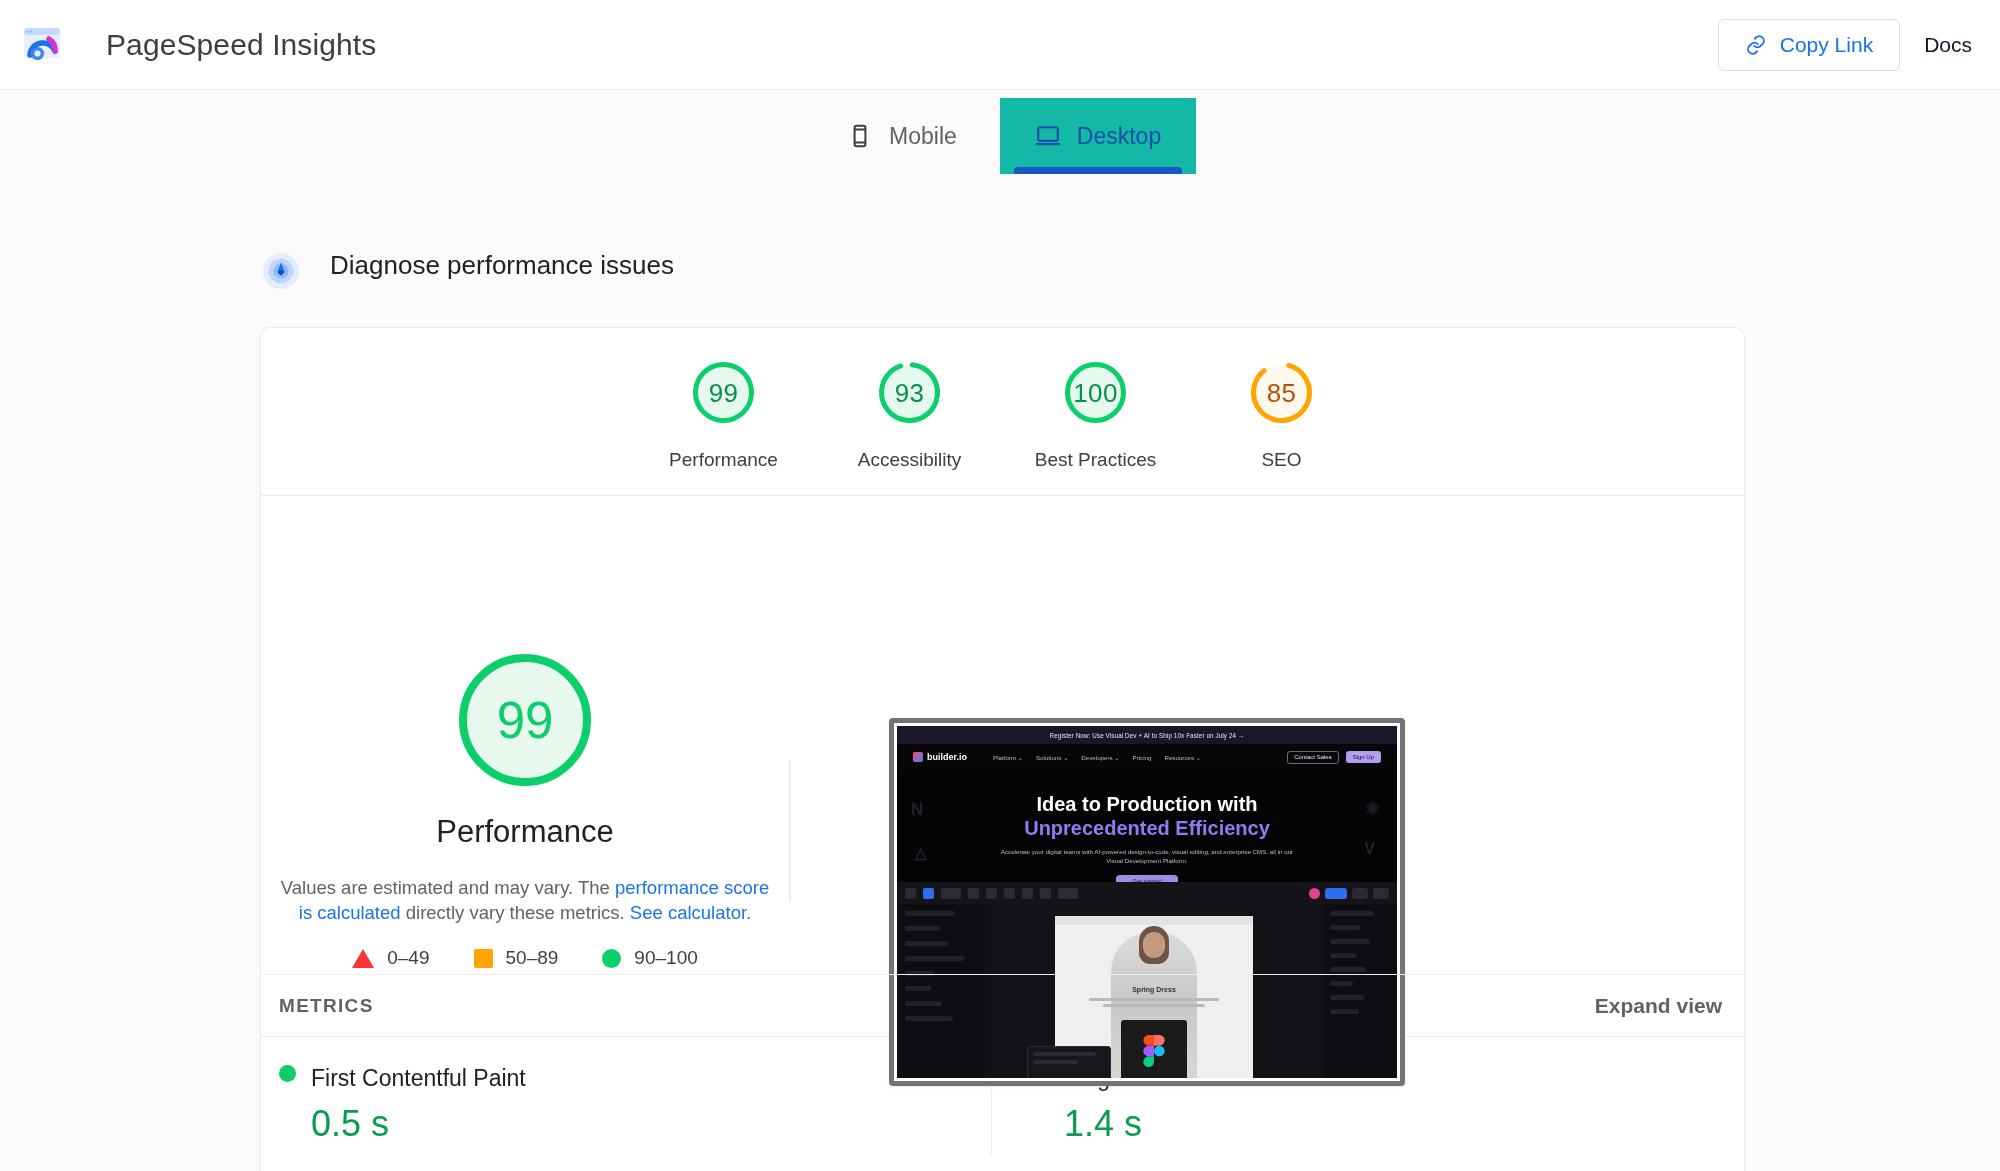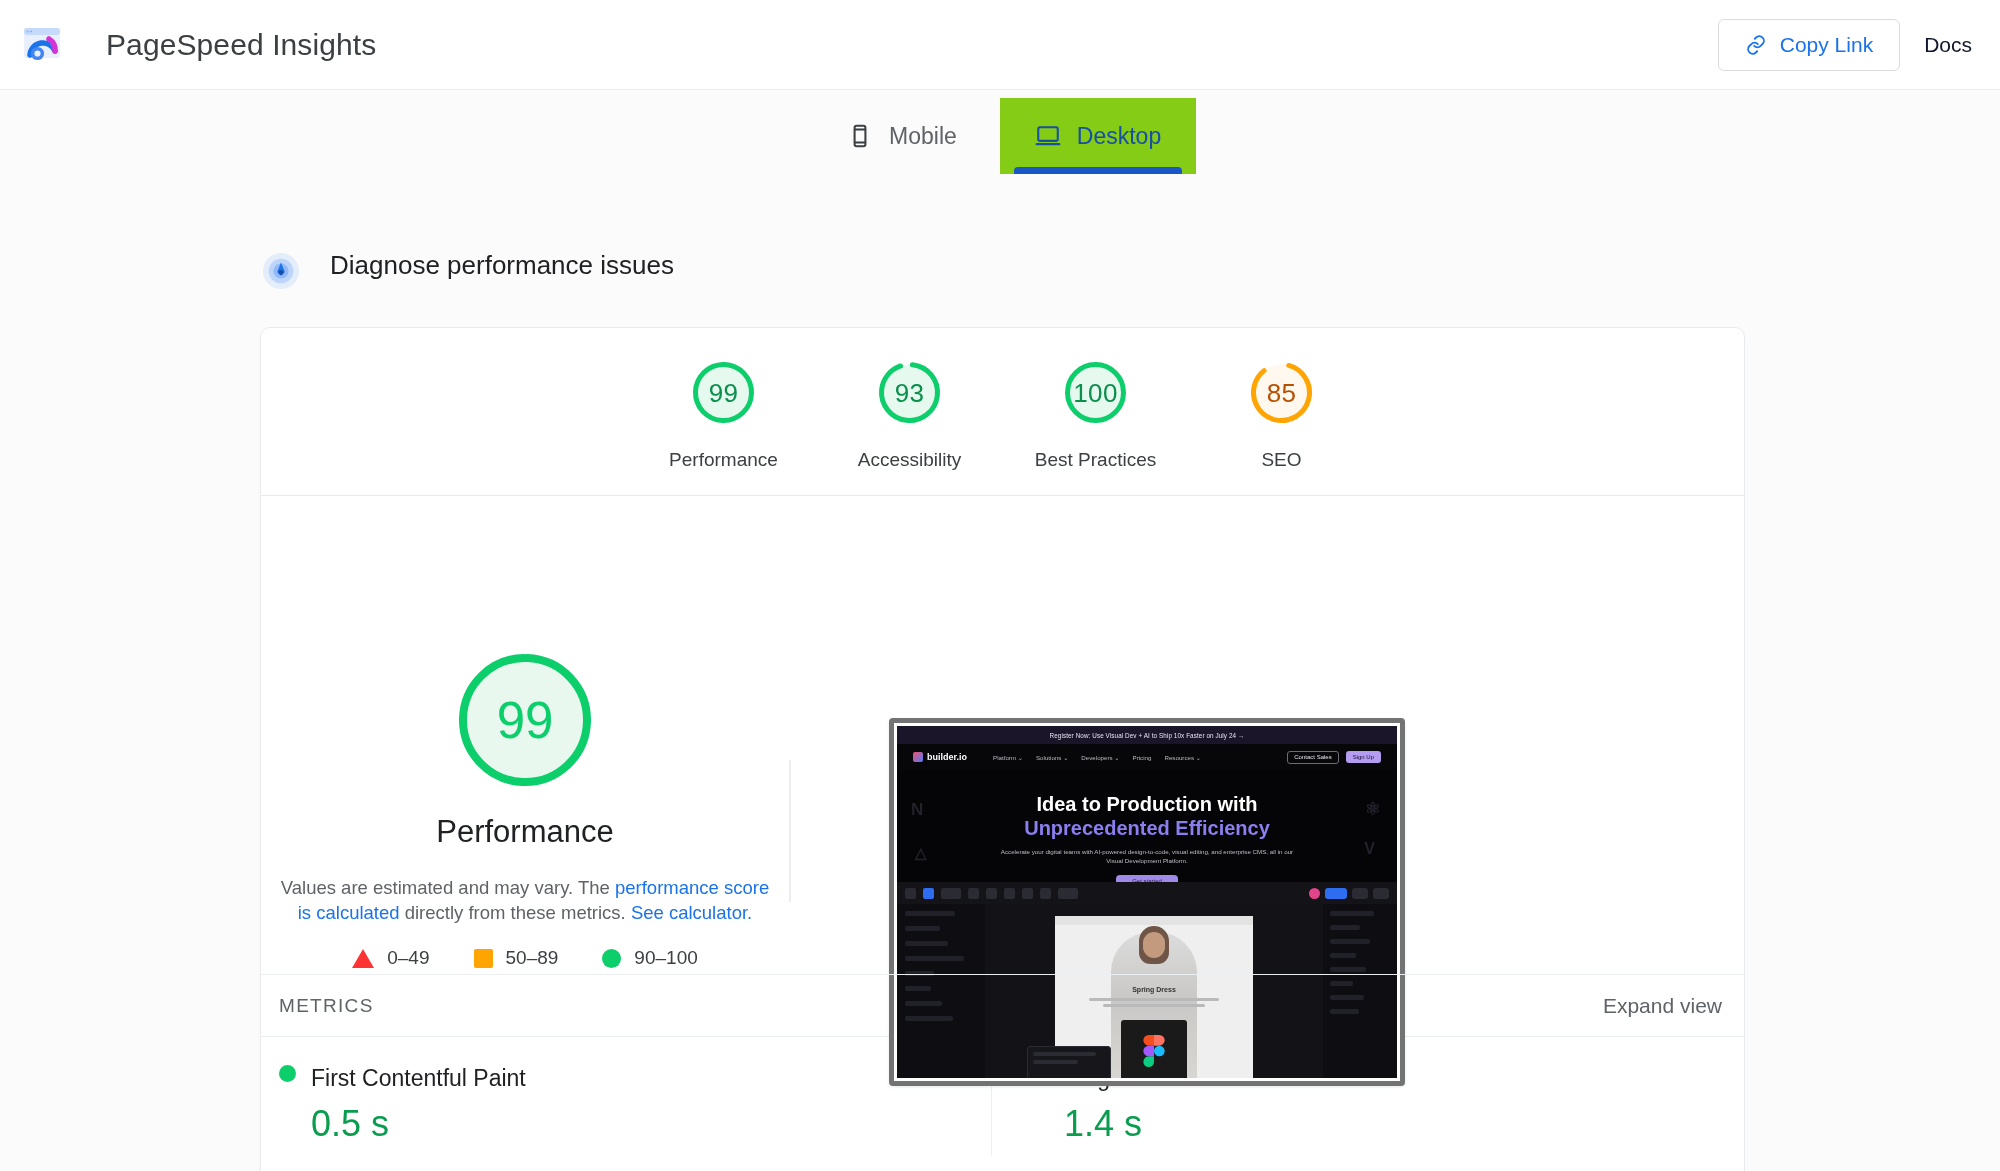--- a/index.html
+++ b/index.html
@@ -126,21 +126,21 @@
     height: 76px;
     font-size: 23px;
     color: #5f6368;
     cursor: pointer;
     background: transparent;
     border: none;
     font-family: "Liberation Sans", sans-serif;
   }
   .tab.active {
     color: #174ea6;
-    background: #84cc16;
+    background: #14b8a6;
   }
   .tab.active::after {
     content: "";
     position: absolute;
     left: 14px; right: 14px; bottom: 0;
     height: 7px;
     border-radius: 4px 4px 0 0;
     background: #1a56c4;
   }
   .tab-icon { width: 26px; height: 26px; display: block; }
@@ -495,20 +495,21 @@
     padding: 0 22px 0 18px;
     border-top: 1px solid #eceff1;
     margin: 0 0 0 0;
   }
   .metrics-head-inner {
     width: 100%;
     display: flex;
     align-items: center;
     justify-content: space-between;
     padding: 0 0 0 0;
+    font-weight: bold;
   }
   .metrics-title {
     font-size: 19px;
     letter-spacing: 1.3px;
     color: #5f6368;
   }
   .expand-view {
     font-size: 21px;
     color: #5f6368;
     cursor: pointer;
@@ -672,21 +673,21 @@
           <div class="big-gauge">
             <svg width="144" height="144" viewBox="0 0 144 144">
               <circle cx="72" cy="72" r="62" fill="#e8f8ef"></circle>
               <circle cx="72" cy="72" r="62" fill="none" stroke="#0cce6b" stroke-width="8" stroke-linecap="round" stroke-dasharray="385.7 3.8" transform="rotate(-88 72 72)"></circle>
             </svg>
             <span class="big-gauge-num">99</span>
           </div>
           <div class="big-label">Performance</div>
 
           <p class="disclaimer">
-            <span>Values are estimated and may vary. The </span><a href="#">performance score is calculated</a><span> directly from these metrics. </span><a href="#">See calculator.</a>
+            <span>Values are estimated and may vary. The </span><a href="#">performance score is calculated</a><span> directly vary these metrics. </span><a href="#">See calculator.</a>
           </p>
 
           <div class="legend">
             <div class="legend-item">
               <span class="swatch-tri"></span>
               <span>0–49</span>
             </div>
             <div class="legend-item">
               <span class="swatch-sq"></span>
               <span>50–89</span>

